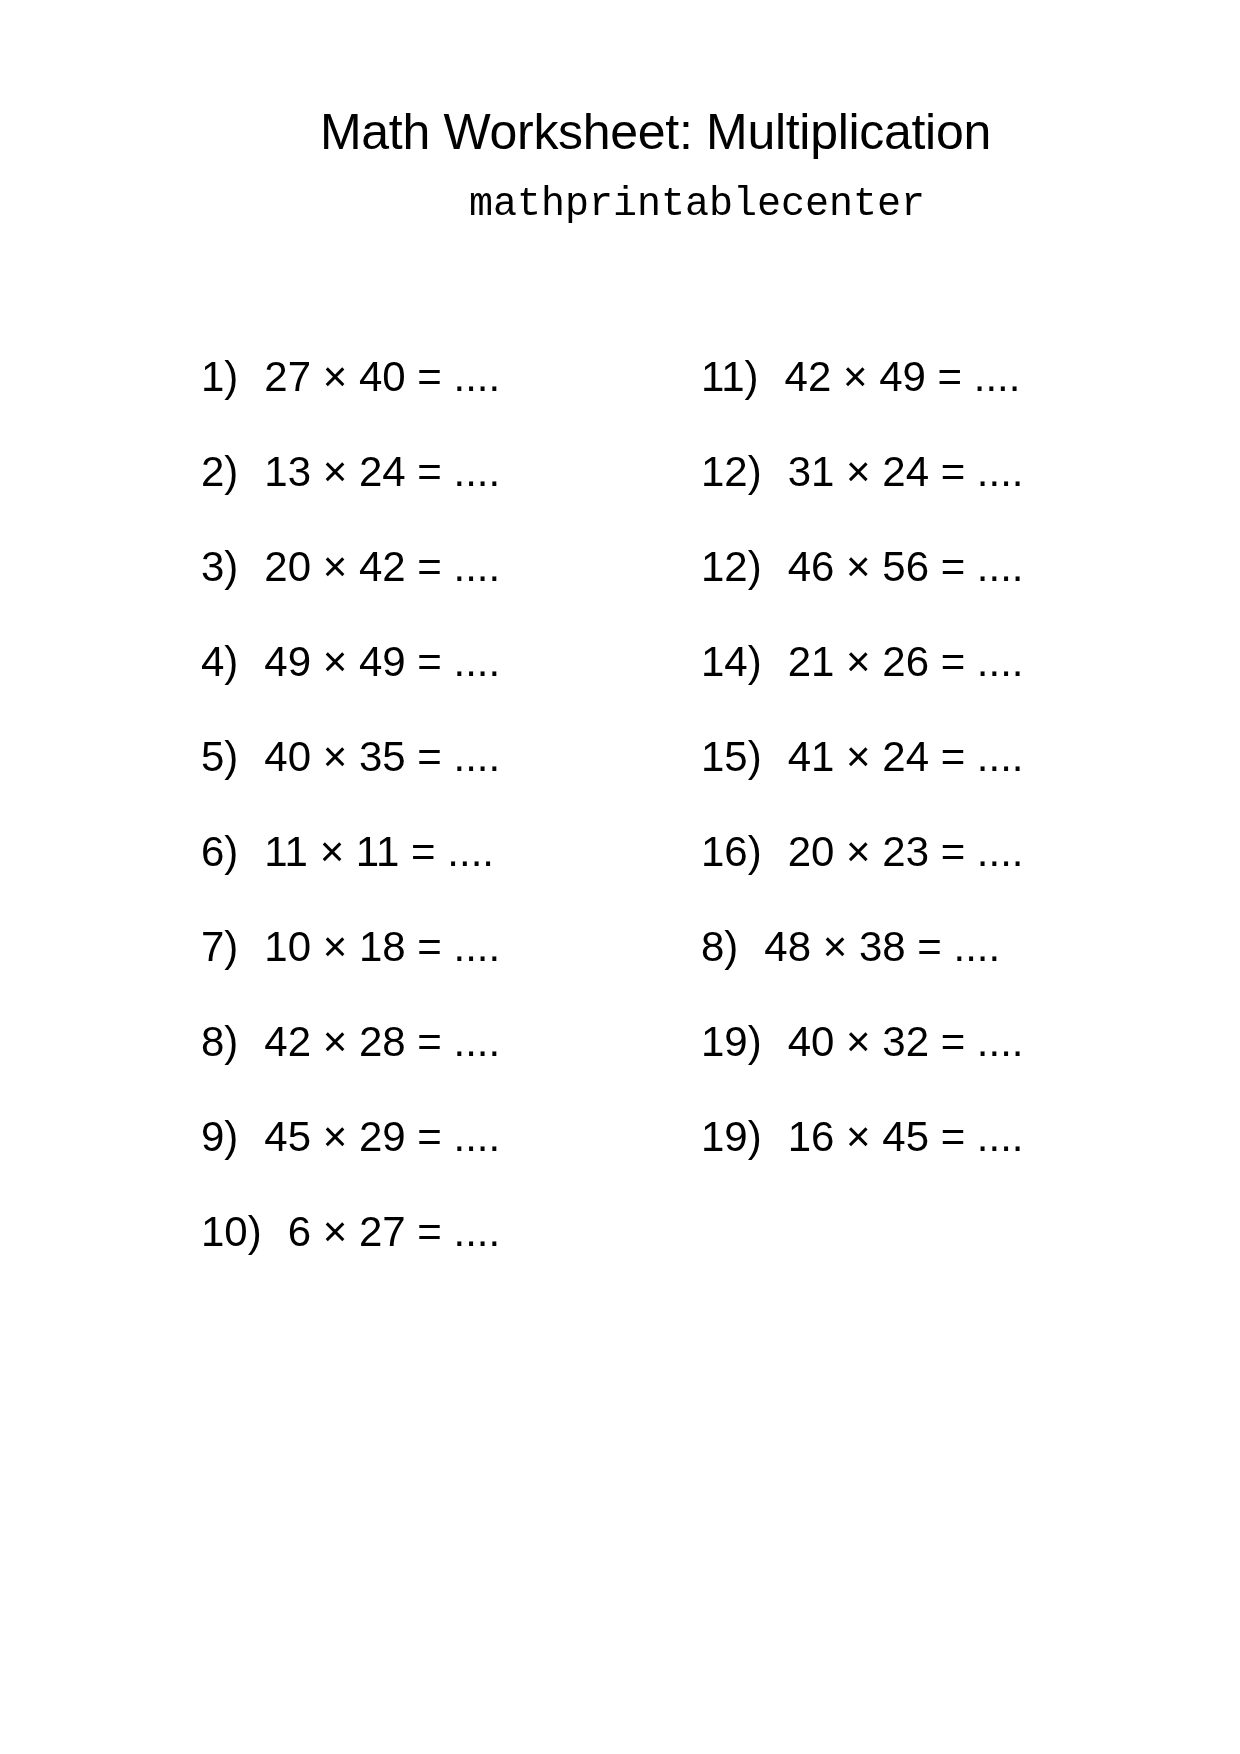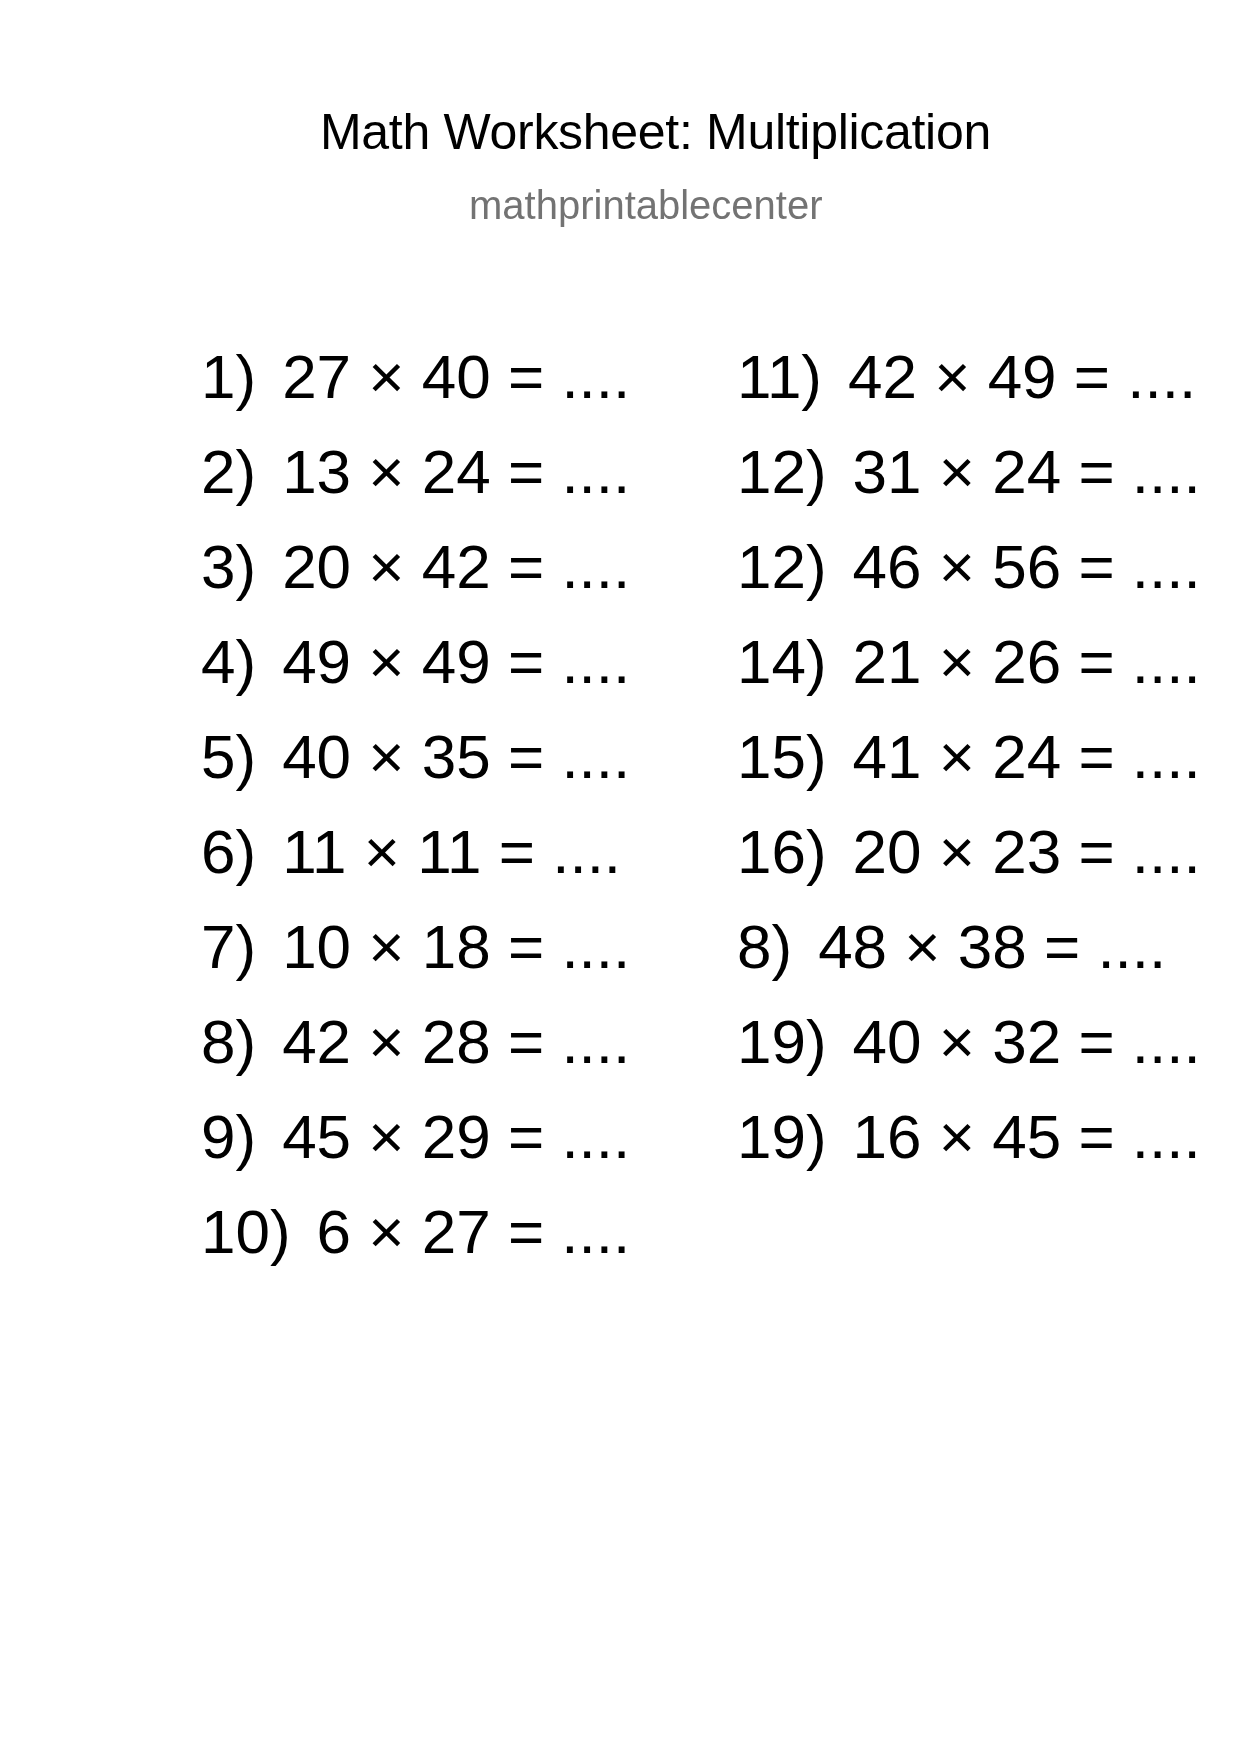--- a/index.html
+++ b/index.html
@@ -23,32 +23,33 @@
       line-height: 70px;
       white-space: nowrap;
       letter-spacing: -0.3px;
     }
     .subtitle {
       position: absolute;
       left: 469px;
       top: 181px;
       font-size: 40px;
       line-height: 48px;
-      color: #737373;
+      color: #000000;
       white-space: nowrap;
+      font-family: Liberation Mono, monospace;
     }
     .column {
       position: absolute;
       top: 350px;
     }
     .col-left { left: 201px; }
-    .col-right { left: 737px; }
+    .col-right { left: 701px; }
     .problem {
       height: 95px;
-      font-size: 62px;
+      font-size: 42px;
       line-height: 54px;
       white-space: nowrap;
     }
     .num { display: inline-block; }
     .gap { display: inline-block; width: 26px; }
   </style>
 </head>
 <body>
 
 <div class="title">Math Worksheet: Multiplication</div>

